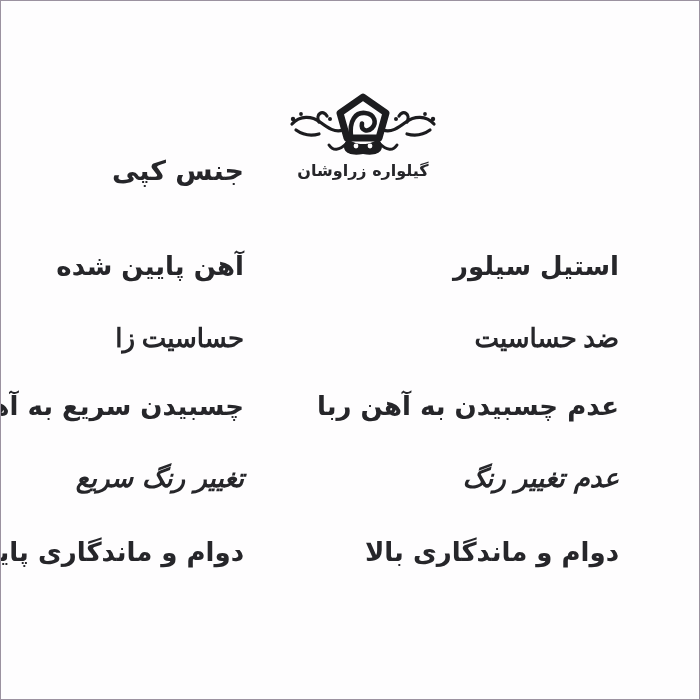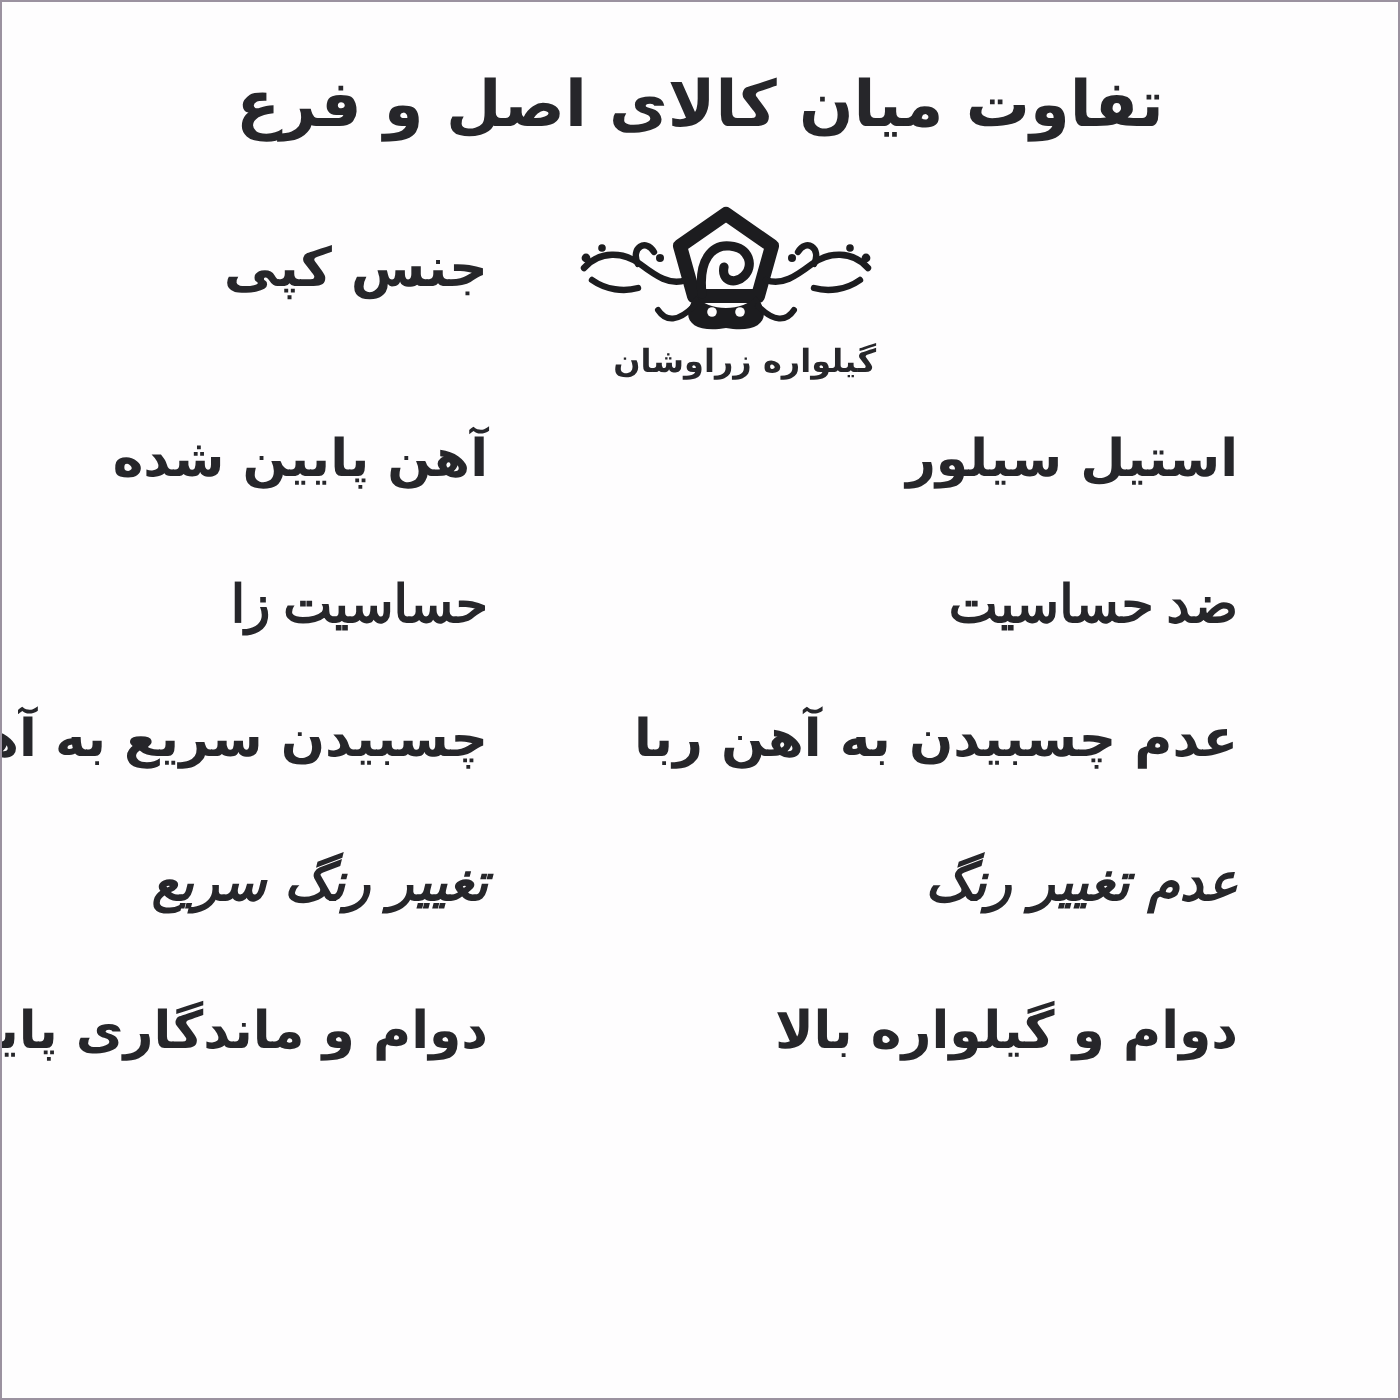--- a/index.html
+++ b/index.html
@@ -33,51 +33,52 @@
     font-weight: bold;
     letter-spacing: -1px;
   }
   .cell {
     position: absolute;
     text-align: right;
     font-size: 26px;
     font-weight: bold;
     line-height: 1.35;
     letter-spacing: -1px;
+    margin-top: 36px;
   }
   .col-original { right: 80px; }
   .col-copy     { right: 455px; }
   .row-header   { top: 116px; font-size: 27px; }
   .row-0 { top: 212px; }
   .row-1 { top: 284px; font-family: Liberation Serif, serif; }
   .row-2 { top: 352px; }
   .row-3 { top: 424px; font-style: italic; }
   .row-4 { top: 498px; }
   .logo {
     position: absolute;
-    top: 102px;
+    top: 92px;
     left: 287px;
     width: 150px;
+    text-align: center;
   }
   .logo svg { display: block; margin: 0 auto; }
   .brand-name {
     margin-top: 2px;
     font-size: 16px;
     font-weight: bold;
     direction: rtl;
     white-space: nowrap;
     letter-spacing: -0.5px;
   }
 </style>
 </head>
 <body>
 
 <div class="canvas">
 
-  <div class="title fa">تفاوت میان کالای اصل و فرع</div>
 
   <div class="cell fa col-copy row-header">جنس کپی</div>
 
   <div class="logo">
     <svg width="150" height="66" viewBox="0 0 150 66" fill="none" xmlns="http://www.w3.org/2000/svg">
 
       <path d="M75 4 L98 20 L91 45 L59 45 L52 20 Z" stroke="#1c1c1f" stroke-width="7" stroke-linejoin="round" fill="none"></path>
       <path d="M63 44 C61 27 68 19 77 20 C87 21 89 30 84 35 C79.5 39.5 72.5 37.5 74 30.5" stroke="#1c1c1f" stroke-width="4.6" stroke-linecap="round" fill="none"></path>
 
       <g stroke="#1c1c1f" stroke-width="3.2" stroke-linecap="round" fill="none">
@@ -114,16 +115,16 @@
 
   <div class="cell fa col-original row-1">ضد حساسیت</div>
   <div class="cell fa col-copy row-1">حساسیت زا</div>
 
   <div class="cell fa col-original row-2">عدم چسبیدن به آهن ربا</div>
   <div class="cell fa col-copy row-2">چسبیدن سریع به آهن ربا</div>
 
   <div class="cell fa col-original row-3">عدم تغییر رنگ</div>
   <div class="cell fa col-copy row-3">تغییر رنگ سریع</div>
 
-  <div class="cell fa col-original row-4">دوام و گیلواره بالا</div>
+  <div class="cell fa col-original row-4">دوام و ماندگاری بالا</div>
   <div class="cell fa col-copy row-4">دوام و ماندگاری پایین</div>
 
 </div>
 
 </body></html>

